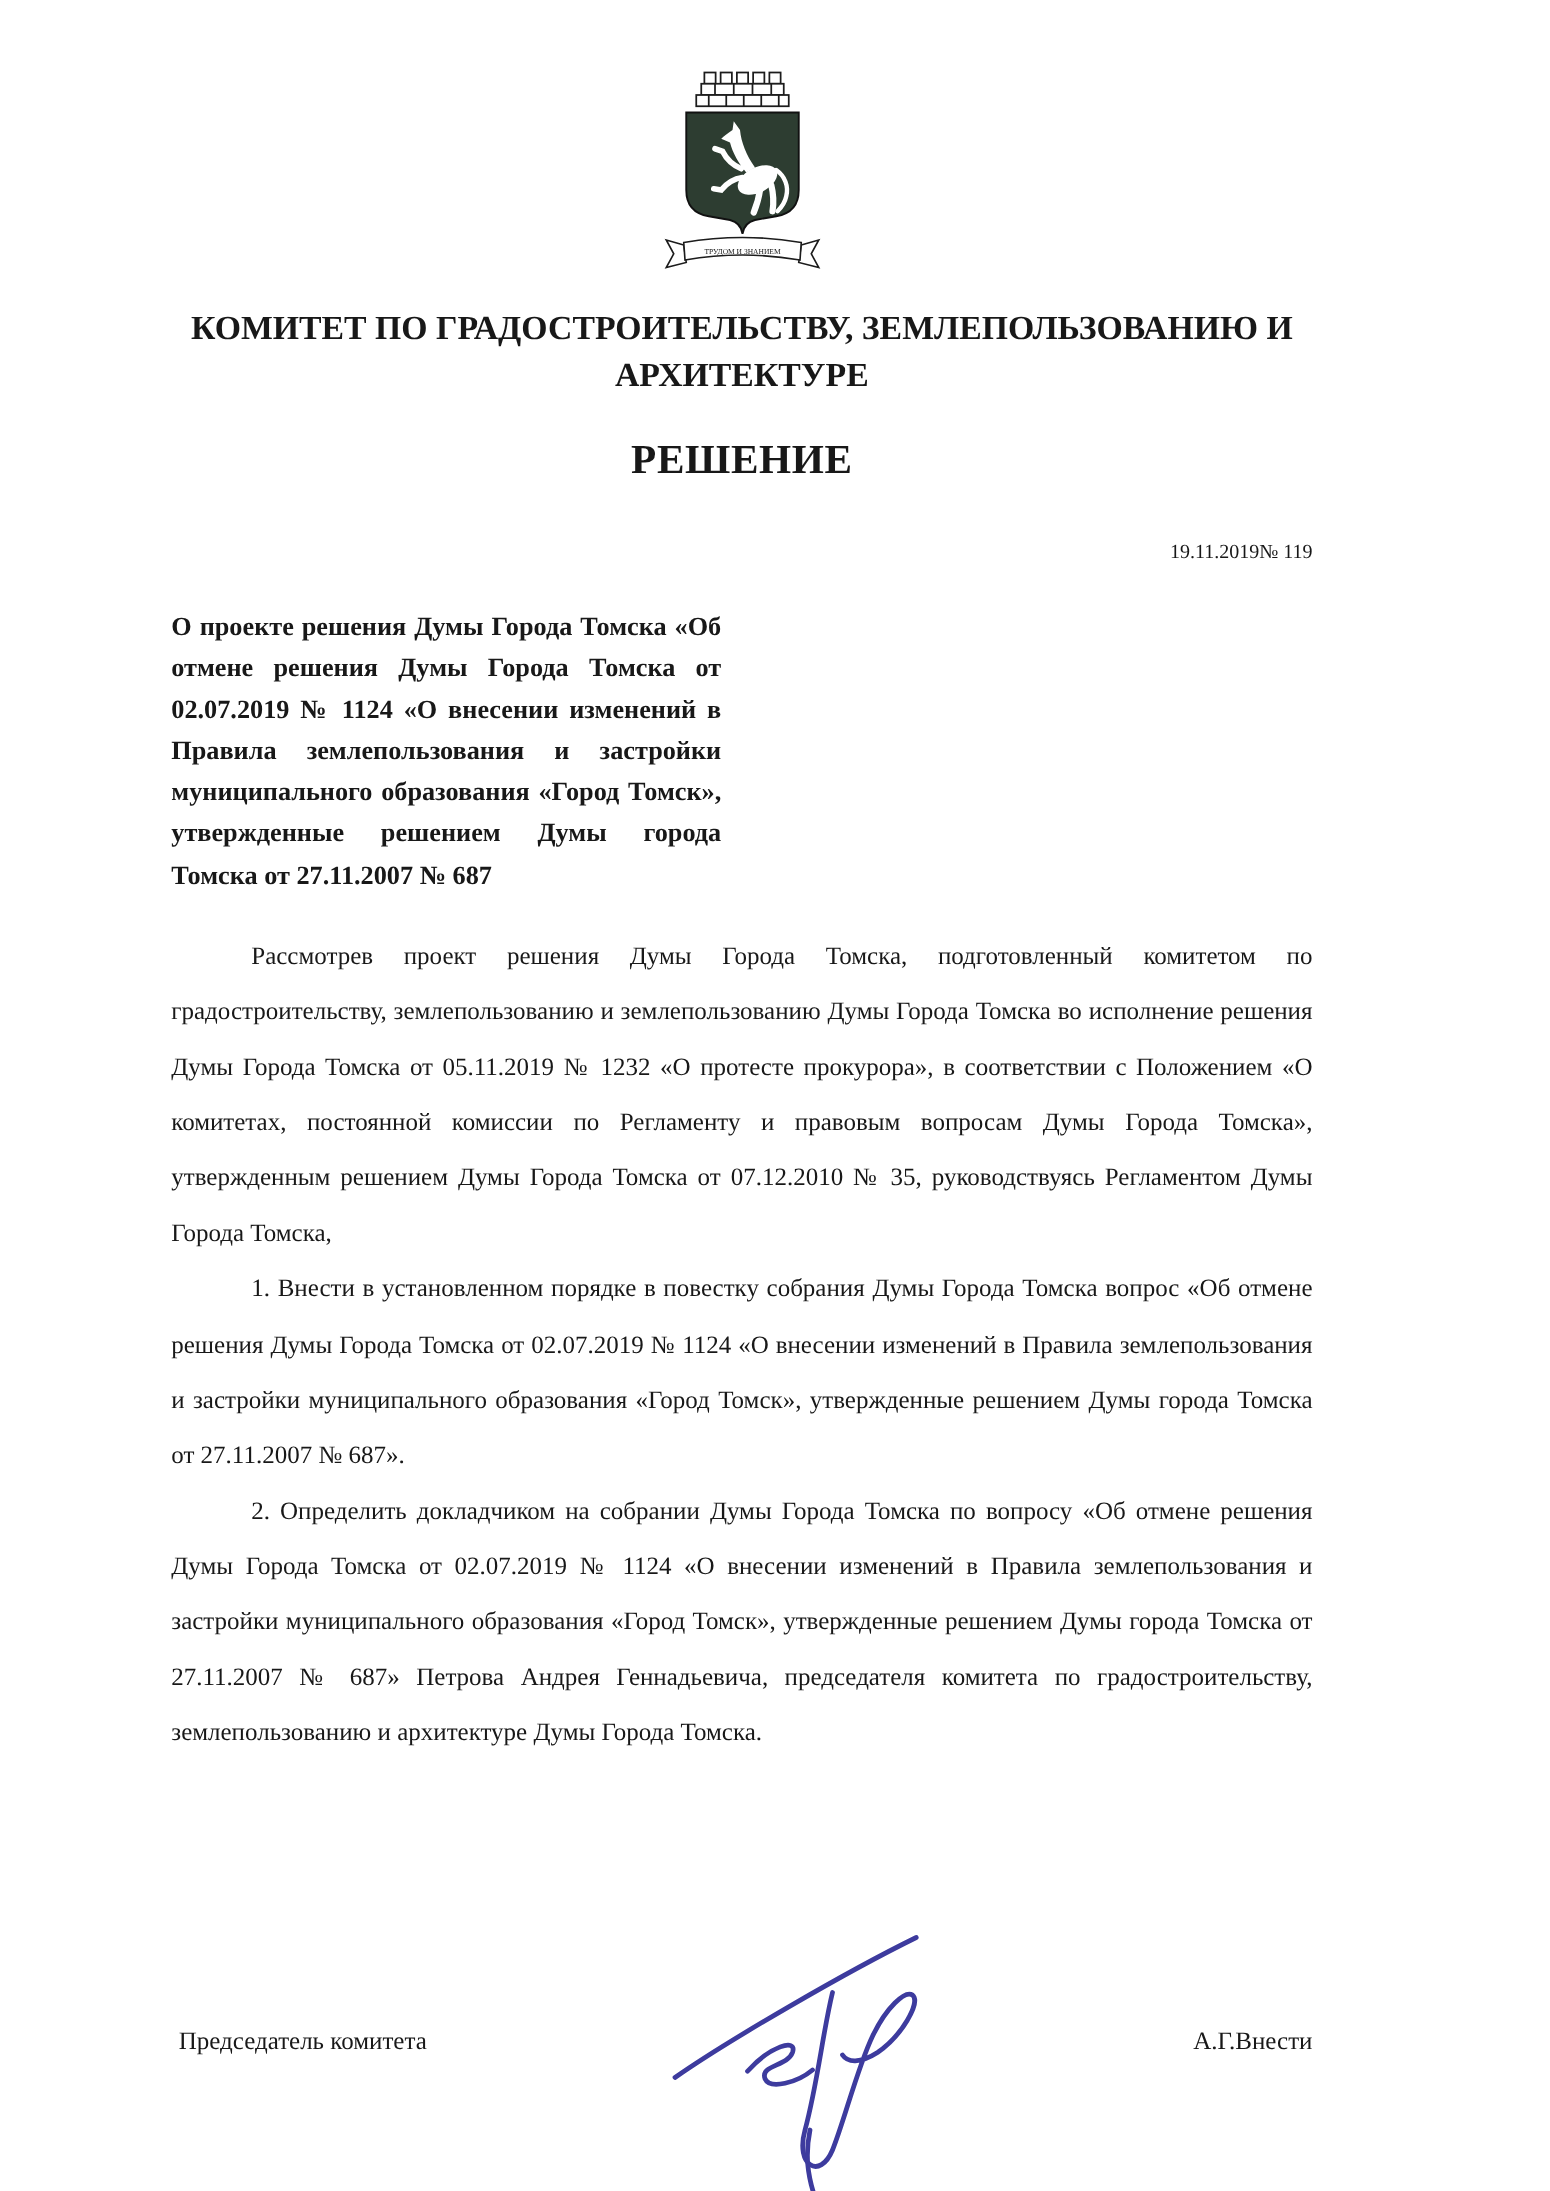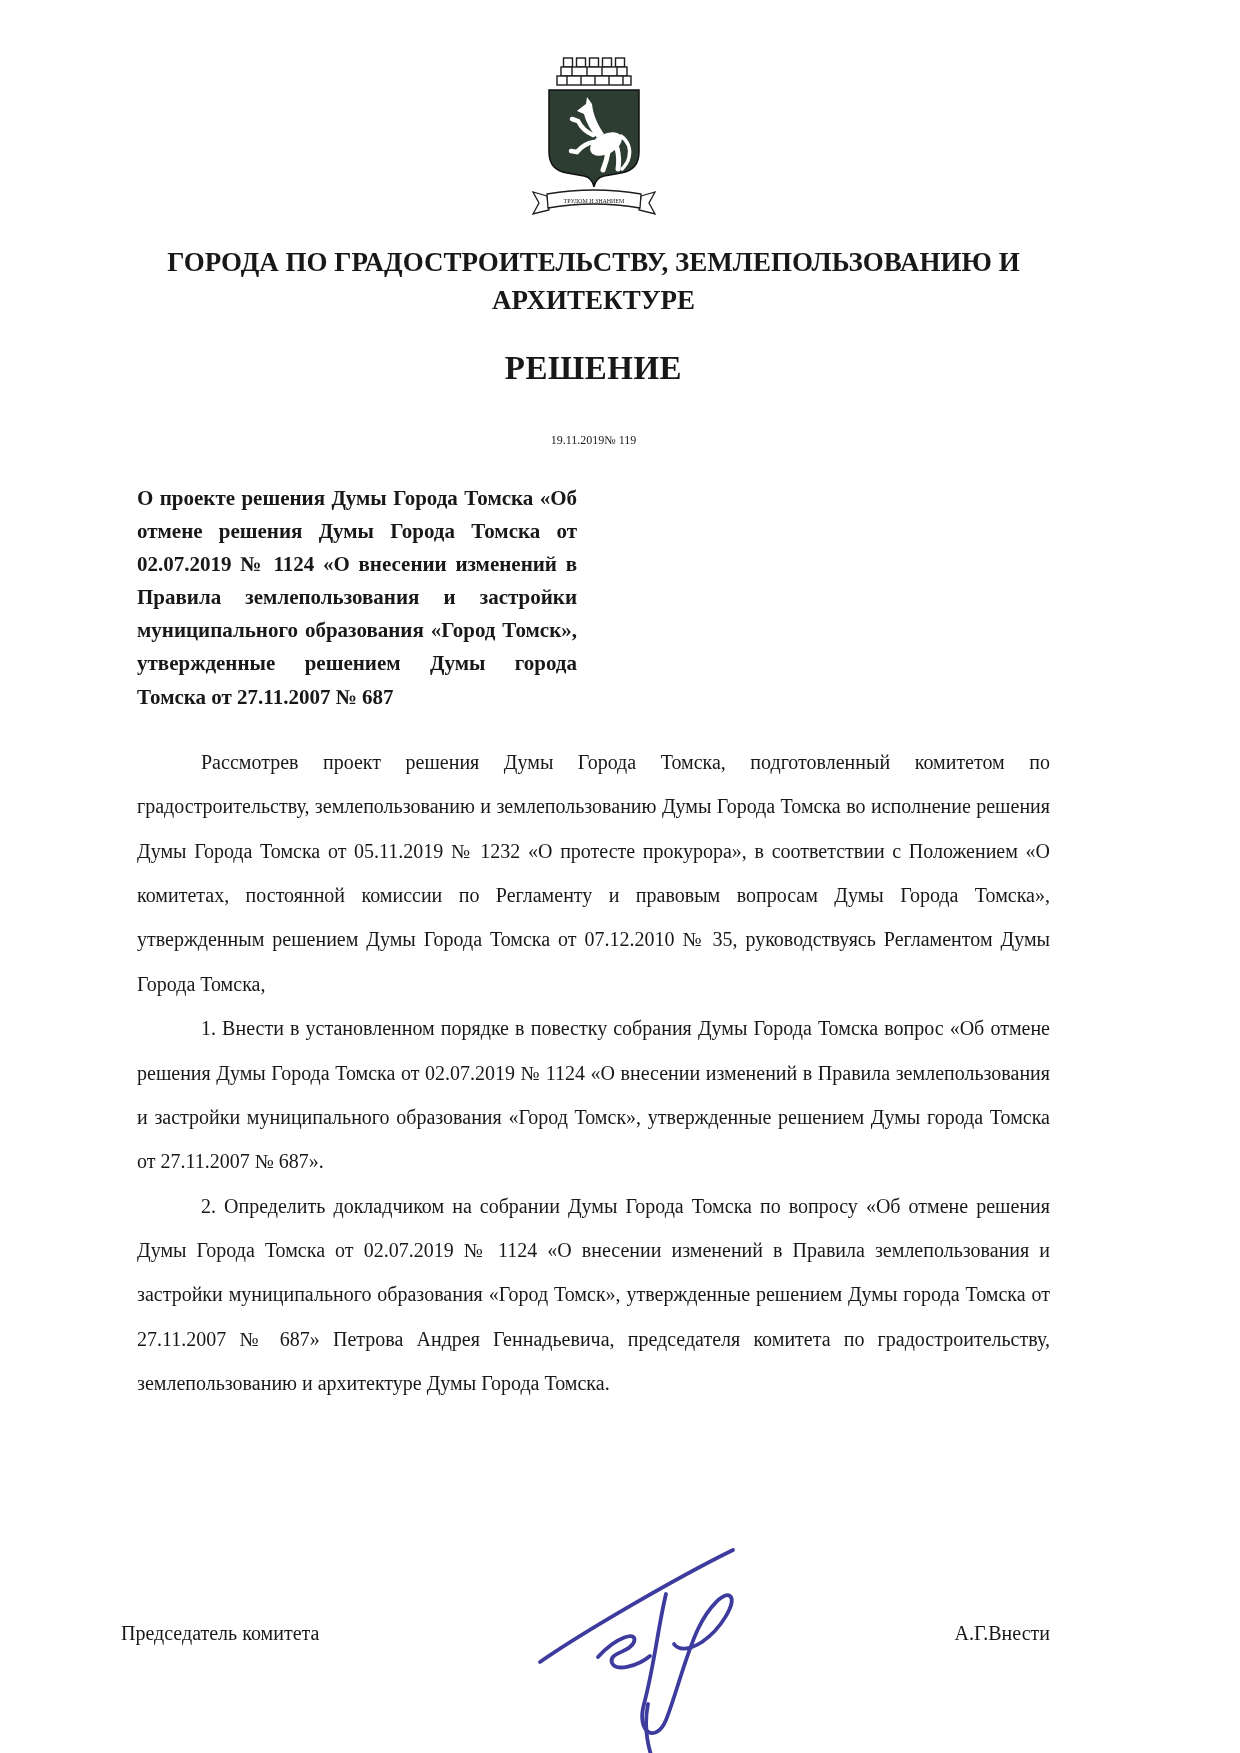--- a/index.html
+++ b/index.html
@@ -40,24 +40,24 @@
   }
   h3.doc-type {
     font-size: 33px;
     font-weight: bold;
     text-align: center;
     margin: 30px 0 0 0;
     letter-spacing: 0.5px;
   }
   .date-line {
     display: flex;
-    justify-content: center;
+    justify-content: flex-end;
     align-items: baseline;
     margin-top: 46px;
-    font-size: 12px;
+    font-size: 16px;
   }
   .subject-block {
     width: 440px;
     font-size: 21px;
     font-weight: bold;
     line-height: 1.58;
     text-align: justify;
     text-align-last: left;
     margin: 34px 0 0 0;
   }
@@ -73,21 +73,21 @@
     margin-top: 26px;
   }
   .resolution-heading {
     font-size: 20px;
     text-align: center;
     margin: 16px 0 14px 0;
     line-height: 2;
   }
   .sign-row {
     position: absolute;
-    left: 121px;
+    left: 143px;
     right: 190px;
     top: 1622px;
     display: flex;
     justify-content: space-between;
     align-items: baseline;
     font-size: 20px;
   }
   .signature-svg {
     position: absolute;
     left: 528px;
@@ -142,21 +142,21 @@
         <g fill="#ffffff" stroke="#1c1c1c" stroke-width="1.3">
           <path d="M38,140 L24,136 L30,147 L24,158 L40,154 Z"></path>
           <path d="M132,140 L146,136 L140,147 L146,158 L130,154 Z"></path>
           <path d="M38,138 Q85,130 132,138 L131,152 Q85,144 39,152 Z"></path>
         </g>
         <text x="85" y="147" text-anchor="middle" font-size="6" fill="#1c1c1c" stroke="none" font-family="Liberation Serif, serif">ТРУДОМ И ЗНАНИЕМ</text>
       </svg>
     </div>
 
 
-    <h2 class="committee-name">ГОРОДА ПО ГРАДОСТРОИТЕЛЬСТВУ, ЗЕМЛЕПОЛЬЗОВАНИЮ И АРХИТЕКТУРЕ</h2>
+    <h2 class="committee-name">КОМИТЕТ ПО ГРАДОСТРОИТЕЛЬСТВУ, ЗЕМЛЕПОЛЬЗОВАНИЮ И АРХИТЕКТУРЕ</h2>
 
     <h3 class="doc-type">РЕШЕНИЕ</h3>
 
     <div class="date-line">
       <span>19.11.2019</span>
       <span>№ 119</span>
     </div>
 
     <p class="subject-block">О проекте решения Думы Города Томска «Об отмене решения Думы Города Томска от 02.07.2019 № 1124 «О внесении изменений в Правила землепользования и застройки муниципального образования «Город Томск», утвержденные решением Думы города Томска от 27.11.2007 № 687</p>
 

